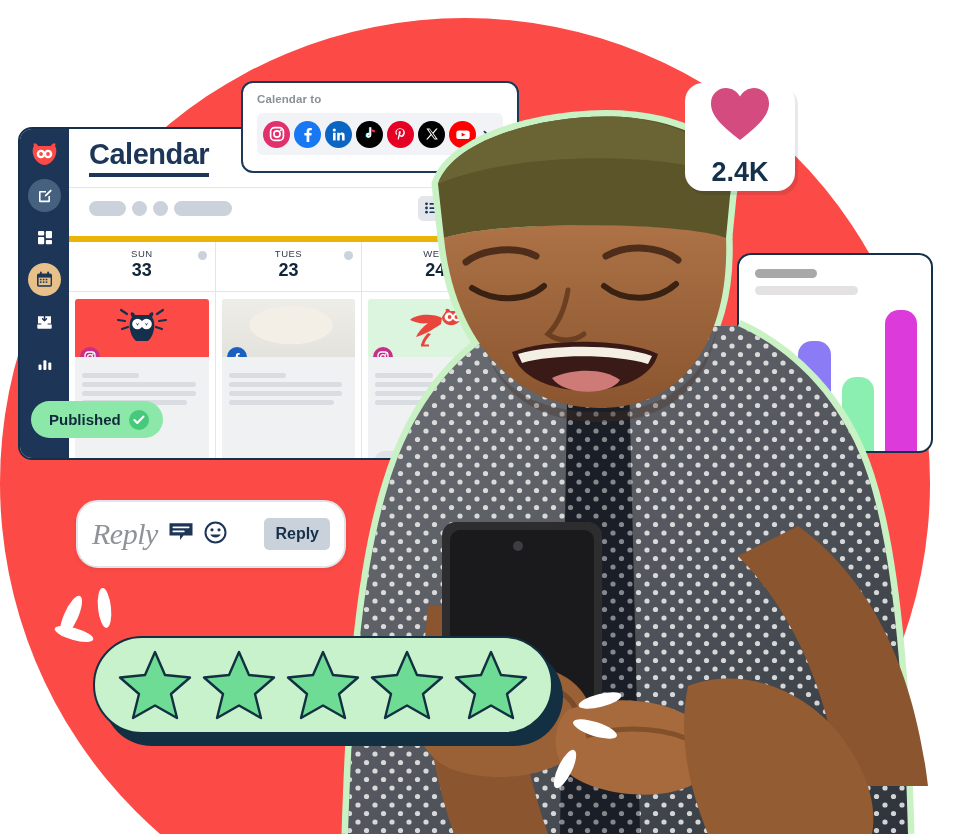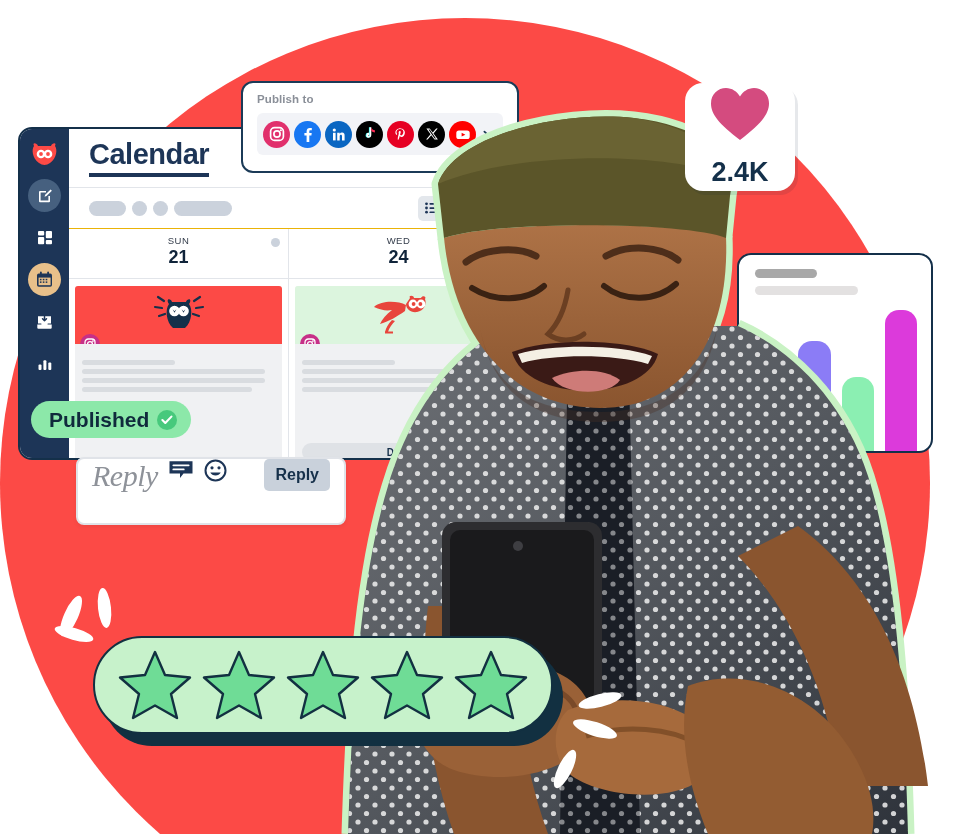--- a/index.html
+++ b/index.html
@@ -116,22 +116,23 @@
     display: flex; background: #E3E7EC; border-radius: 5px; overflow: hidden;
   }
   .vt-btn {
     width: 26px; height: 25px; display: flex;
     align-items: center; justify-content: center;
     color: #1D3557;
   }
   .vt-btn.active { background: #1D3557; color: #ffffff; }
 
   #cal-grid {
-    display: flex; border-top: 1px solid #eab308;
+    display: flex; border-top: 6px solid #eab308;
     height: 241px;
+    margin-top: 8px;
   }
   .day-col {
     flex: 1 1 0; min-width: 0;
     border-right: 1px solid #E2E5EA;
     display: flex; flex-direction: column;
   }
   .day-col:last-child { border-right: none; }
   .day-head {
     height: 50px; padding: 6px 10px 0 10px;
     border-bottom: 1px solid #E2E5EA;
@@ -205,35 +206,35 @@
 
   
   #published-pill {
     position: absolute;
     left: 31px; top: 401px;
     height: 37px; padding: 0 14px 0 18px;
     background: #8CE8A9; border-radius: 19px;
     display: flex; align-items: center; gap: 8px;
     z-index: 20;
   }
-  #published-pill .txt { font-size: 21px; font-weight: bold; color: #102A3C; }
+  #published-pill .txt { font-size: 15px; font-weight: bold; color: #102A3C; }
   .check-circle {
     width: 20px; height: 20px; border-radius: 50%;
     background: #47C97C; display: flex; align-items: center; justify-content: center;
   }
 
   
   #reply-bar {
     position: absolute;
-    left: 76px; top: 457px;
+    left: 76px; top: 500px;
     width: 270px; height: 68px;
     background: #ffffff;
-    border-radius: 8px;
+    border-radius: 22px;
     border: 2px solid #E0E3E8;
-    display: flex; align-items: flex-start;
+    display: flex; align-items: center;
     padding: 0 14px; gap: 10px;
     z-index: 21;
     box-shadow: 0 2px 4px rgba(0,0,0,.06);
   }
   #reply-placeholder {
     font-size: 30px; font-style: italic; color: #8E9299;
     font-family: "Liberation Serif", serif;
     letter-spacing: -.5px;
   }
   #send-btn {
@@ -418,21 +419,21 @@
             </svg>
           </div>
         </div>
       </div>
 
       <div id="cal-grid">
 
         <div class="day-col">
           <div class="day-head">
             <span class="dow">SUN</span>
-            <span class="dnum">21</span>
+            <span class="dnum">33</span>
             <span class="ddot"></span>
           </div>
           <div class="post-card">
             <div class="post-media">
               <div class="media-red">
                 <svg width="52" height="46" viewBox="0 0 52 46">
                   <g stroke="#14304A" stroke-width="2.2" stroke-linecap="round">
                     <path d="M11 9 L5 5"></path>
                       <path d="M9 16 L2 15"></path>
                       <path d="M12 22 L6 24"></path>
@@ -459,20 +460,43 @@
             <div class="lines">
               <div class="ln s"></div>
                 <div class="ln l"></div>
                 <div class="ln l"></div>
                 <div class="ln m"></div>
             </div>
           </div>
         </div>
 
 
+        <div class="day-col">
+          <div class="day-head">
+            <span class="dow">TUES</span>
+            <span class="dnum">23</span>
+            <span class="ddot"></span>
+          </div>
+          <div class="post-card">
+            <div class="post-media">
+              <div class="media-photo-b"></div>
+              <div class="net-badge" style="background:#1B5FBF;">
+                <svg width="11" height="11" viewBox="0 0 11 11">
+                  <path d="M6.9 11V6.5h1.5l.2-1.8H6.9V3.6c0-.5.1-.8.9-.8h.9V1.1C8.4 1.1 7.8 1 7.2 1 5.8 1 4.9 1.9 4.9 3.4v1.3H3.4v1.8h1.5V11z" fill="#fff"></path>
+                </svg>
+              </div>
+            </div>
+            <div class="lines">
+              <div class="ln s"></div>
+                <div class="ln l"></div>
+                <div class="ln l"></div>
+                <div class="ln m"></div>
+            </div>
+          </div>
+        </div>
 
         <div class="day-col">
           <div class="day-head">
             <span class="dow">WED</span>
             <span class="dnum">24</span>
             <span class="ddot"></span>
           </div>
           <div class="post-card">
             <div class="post-media">
               <div class="media-green2">
@@ -504,21 +528,21 @@
             </div>
             <div class="draft-btn">Draft</div>
           </div>
         </div>
 
       </div>
     </div>
   </div>
 
   <div id="publish-panel" class="card-shell">
-    <div class="pt-label">Publish to</div>
+    <div class="pt-label">Calendar to</div>
     <div class="pt-strip">
 
       <div class="soc" style="background:#E1306C;">
         <svg width="16" height="16" viewBox="0 0 16 16">
           <rect x="1.6" y="1.6" width="12.8" height="12.8" rx="4" fill="none" stroke="#fff" stroke-width="1.7"></rect>
           <circle cx="8" cy="8" r="3.1" fill="none" stroke="#fff" stroke-width="1.7"></circle>
           <circle cx="11.9" cy="4.2" r="1.05" fill="#fff"></circle>
         </svg>
       </div>
 

